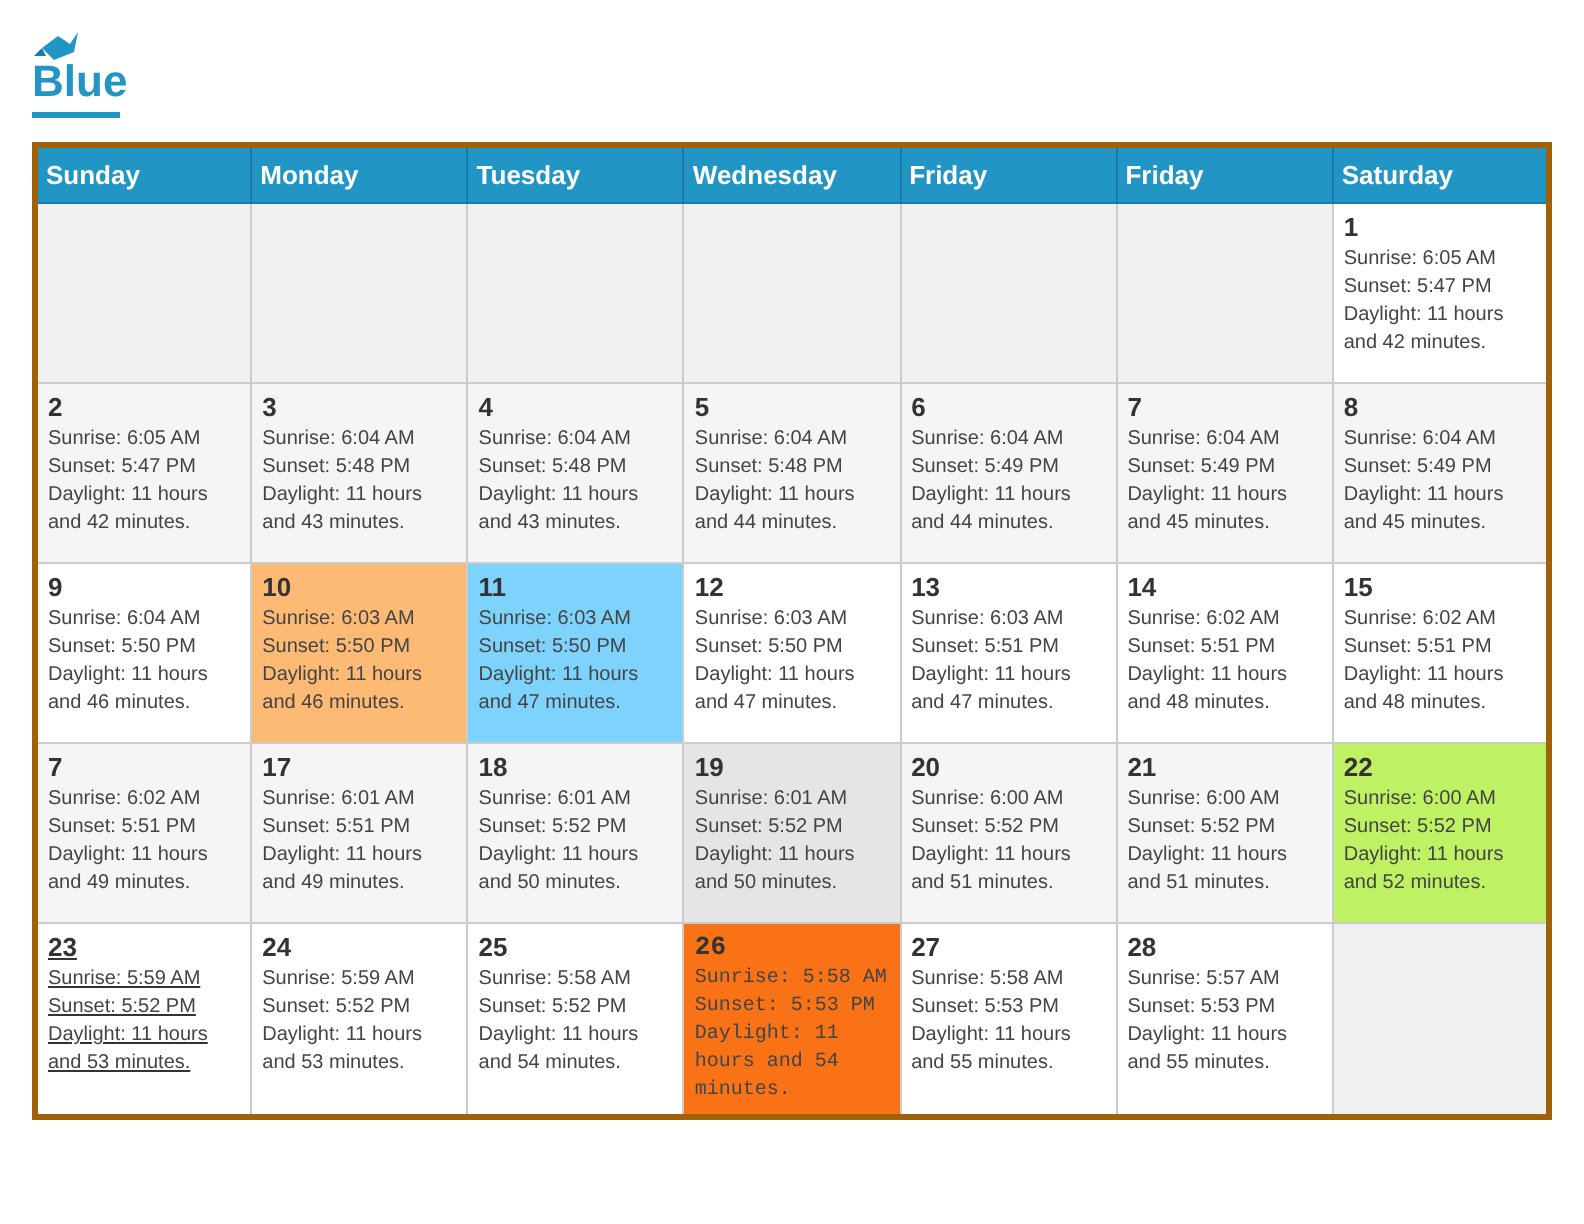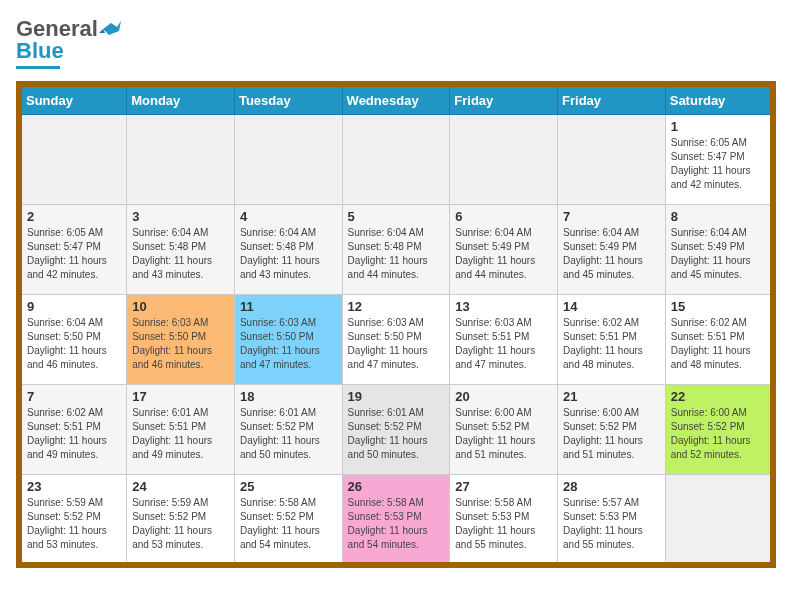--- a/index.html
+++ b/index.html
@@ -36,21 +36,21 @@
       color: #333;
       line-height: 1.1;
     }
     .location-title {
       font-size: 16px;
       color: #555;
     }
     .calendar {
       width: 100%;
       border-collapse: collapse;
-      border: 6px solid #a16207;
+      border: 3px solid #a16207;
     }
     .calendar th {
       background: #2196c4;
       color: #fff;
       font-size: 13px;
       font-weight: bold;
       padding: 6px 4px;
       text-align: left;
       border: 1px solid #1a7aaa;
     }
@@ -85,21 +85,20 @@
     .empty-cell {
       background: #f0f0f0 !important;
     }
   </style>
 </head>
 <body>
 
 <div class="header-area">
   <div class="logo">
     <div style="display:flex;align-items:center;">
-      <span style="font-size:22px;font-weight:bold;color:#555;">General</span>
       <svg width="22" height="16" viewBox="0 0 22 16" style="margin: 0 1px;">
         <polygon points="4,8 12,2 18,6 22,0 20,10 10,14" fill="#2196c4"></polygon>
         <polygon points="4,8 0,12 6,12" fill="#1a7aaa"></polygon>
       </svg>
     </div>
     <div style="font-size:22px;font-weight:bold;color:#2196c4;margin-top:-4px;">Blue</div>
     <div class="logo-line"></div>
   </div>
   <div class="title-area">
     <div class="month-title"></div>
@@ -260,39 +259,39 @@
 Daylight: 11 hours and 51 minutes.</div>
         </td>
         <td style="background: #bef264;">
           <span class="day-number">22</span>
           <div class="day-info" style="white-space: pre-line;">Sunrise: 6:00 AM
 Sunset: 5:52 PM
 Daylight: 11 hours and 52 minutes.</div>
         </td>
       </tr>
       <tr>
-        <td style="background: rgb(255, 255, 255);">
+        <td style="background: rgb(255, 255, 255); text-decoration: underline;">
           <span class="day-number">23</span>
           <div class="day-info" style="white-space: pre-line;">Sunrise: 5:59 AM
 Sunset: 5:52 PM
 Daylight: 11 hours and 53 minutes.</div>
         </td>
         <td style="background: rgb(255, 255, 255);">
           <span class="day-number">24</span>
           <div class="day-info" style="white-space: pre-line;">Sunrise: 5:59 AM
 Sunset: 5:52 PM
 Daylight: 11 hours and 53 minutes.</div>
         </td>
         <td style="background: rgb(255, 255, 255);">
           <span class="day-number">25</span>
           <div class="day-info" style="white-space: pre-line;">Sunrise: 5:58 AM
 Sunset: 5:52 PM
 Daylight: 11 hours and 54 minutes.</div>
         </td>
-        <td style="background: #f9a8d4;">
+        <td style="background: #f97316; font-family: Liberation Mono, monospace;">
           <span class="day-number">26</span>
           <div class="day-info" style="white-space: pre-line;">Sunrise: 5:58 AM
 Sunset: 5:53 PM
 Daylight: 11 hours and 54 minutes.</div>
         </td>
         <td style="background: rgb(255, 255, 255);">
           <span class="day-number">27</span>
           <div class="day-info" style="white-space: pre-line;">Sunrise: 5:58 AM
 Sunset: 5:53 PM
 Daylight: 11 hours and 55 minutes.</div>

